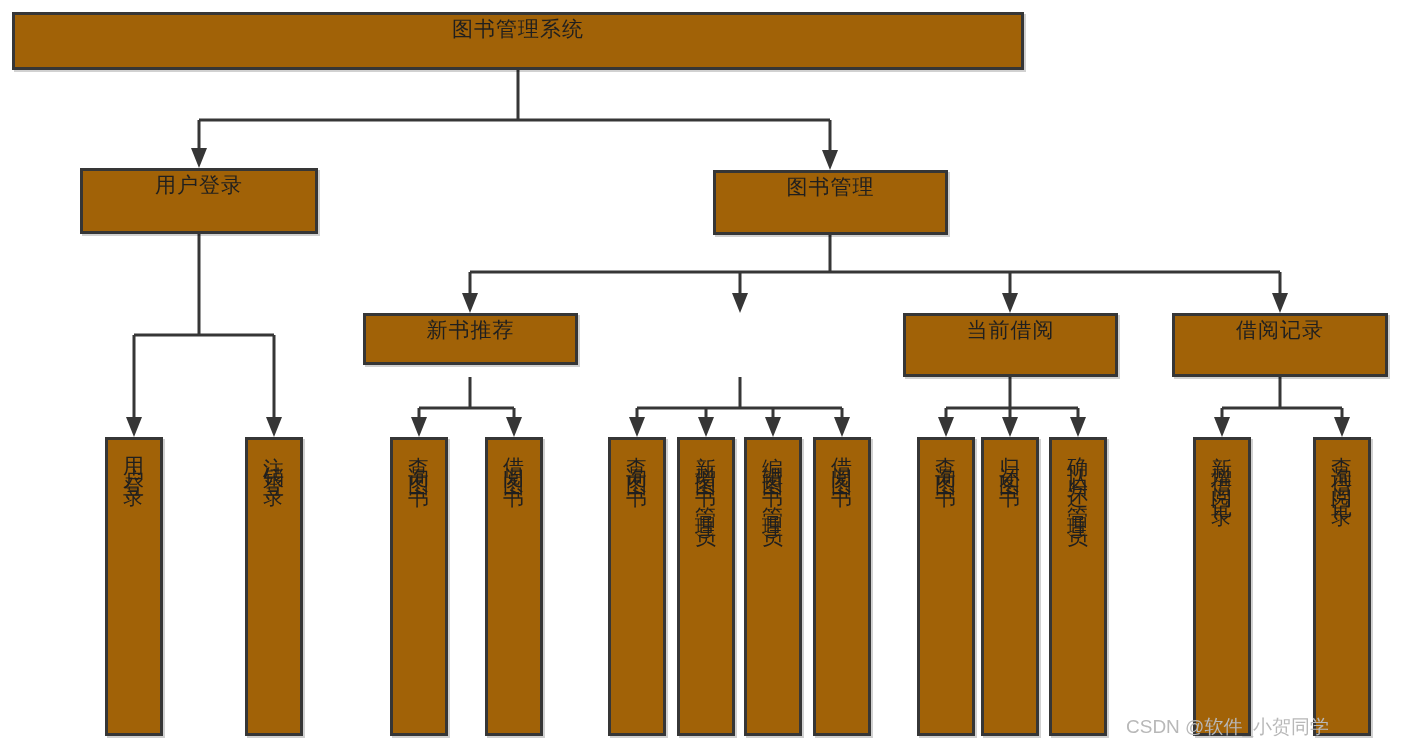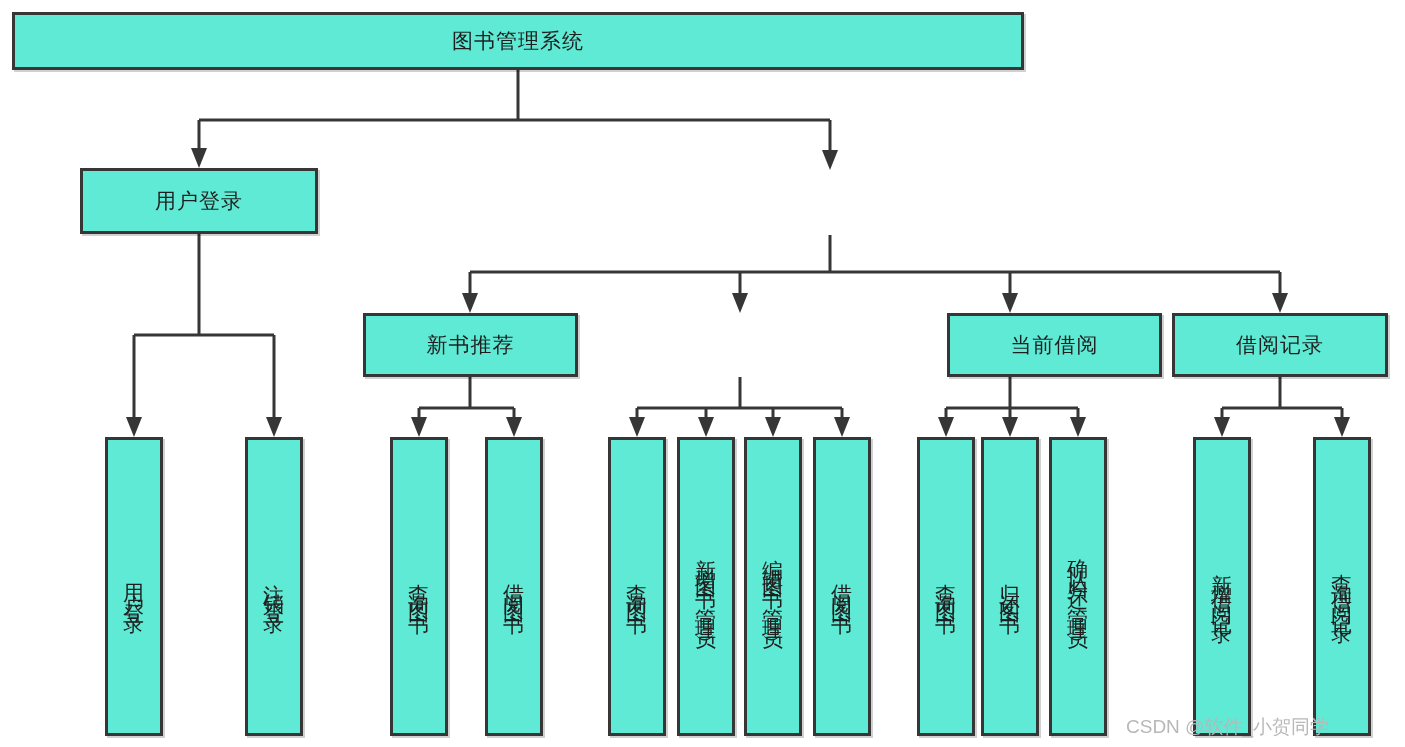--- a/index.html
+++ b/index.html
@@ -4,37 +4,37 @@
 <style>
   html,body{margin:0;padding:0;background:#ffffff;}
   .canvas{
     position:relative;width:1405px;height:747px;overflow:hidden;
     background:var(--background,#ffffff);
     font-family:"Liberation Sans",sans-serif;
   }
   svg.connectors{position:absolute;left:0;top:0;z-index:1;}
   .box{
     position:absolute;z-index:2;box-sizing:border-box;
-    background:#5eead4;border:3px solid var(--line,#363636);
+    background:#a16207;border:3px solid var(--line,#363636);
     box-shadow:2px 2px 0 rgba(0,0,0,0.18);
-    display:flex;align-items:center;justify-content:center;
+    display:flex;justify-content:center;
     color:var(--text,#1f1f1f);
   }
   .hbox{font-size:21px;letter-spacing:1px;white-space:nowrap;}
   .vbox span{
     writing-mode:vertical-rl;text-orientation:mixed;
     font-size:21px;line-height:1;letter-spacing:10px;white-space:nowrap;
   }
   
   [data-name="node-root"]            {left:12px;  top:12px;  width:1012px;height:58px;}
   [data-name="node-user-login"]      {left:80px;  top:168px; width:238px; height:66px;}
   [data-name="node-book-management"] {left:713px; top:170px; width:235px; height:65px;}
-  [data-name="node-new-book-recommend"]{left:363px;top:313px; width:215px; height:64px;}
+  [data-name="node-new-book-recommend"]{left:363px;top:313px; width:215px; height:52px;}
   [data-name="node-book-borrow"]     {left:633px; top:313px; width:215px; height:64px;}
-  [data-name="node-current-borrow"]  {left:903px; top:313px; width:215px; height:64px;margin-left:44px;}
+  [data-name="node-current-borrow"]  {left:903px; top:313px; width:215px; height:64px;}
   [data-name="node-borrow-records"]  {left:1172px;top:313px; width:216px; height:64px;}
   .leaf{top:437px;height:299px;width:58px;}
   [data-name="leaf-user-login"]              {left:105px;}
   [data-name="leaf-logout-login"]            {left:245px;}
   [data-name="leaf-recommend-query-books"]   {left:390px;}
   [data-name="leaf-recommend-borrow-books"]  {left:485px;}
   [data-name="leaf-borrow-query-books"]      {left:608px;}
   [data-name="leaf-borrow-add-books-admin"]  {left:677px;}
   [data-name="leaf-borrow-edit-books-admin"] {left:744px;}
   [data-name="leaf-borrow-borrow-books"]     {left:813px;}
@@ -74,20 +74,23 @@
       M1070 417 L1086 417 L1078 437 Z  M1214 417 L1230 417 L1222 437 Z
       M1334 417 L1350 417 L1342 437 Z"></path>
   </svg>
 
   <div class="box hbox" data-name="node-root">
     <span data-name="node-root-label">图书管理系统</span>
   </div>
 
   <div class="box hbox" data-name="node-user-login">
     <span data-name="node-user-login-label">用户登录</span>
+  </div>
+  <div class="box hbox" data-name="node-book-management">
+    <span data-name="node-book-management-label">图书管理</span>
   </div>
 
   <div class="box hbox" data-name="node-new-book-recommend">
     <span data-name="node-new-book-recommend-label">新书推荐</span>
   </div>
   <div class="box hbox" data-name="node-current-borrow">
     <span data-name="node-current-borrow-label">当前借阅</span>
   </div>
   <div class="box hbox" data-name="node-borrow-records">
     <span data-name="node-borrow-records-label">借阅记录</span>

